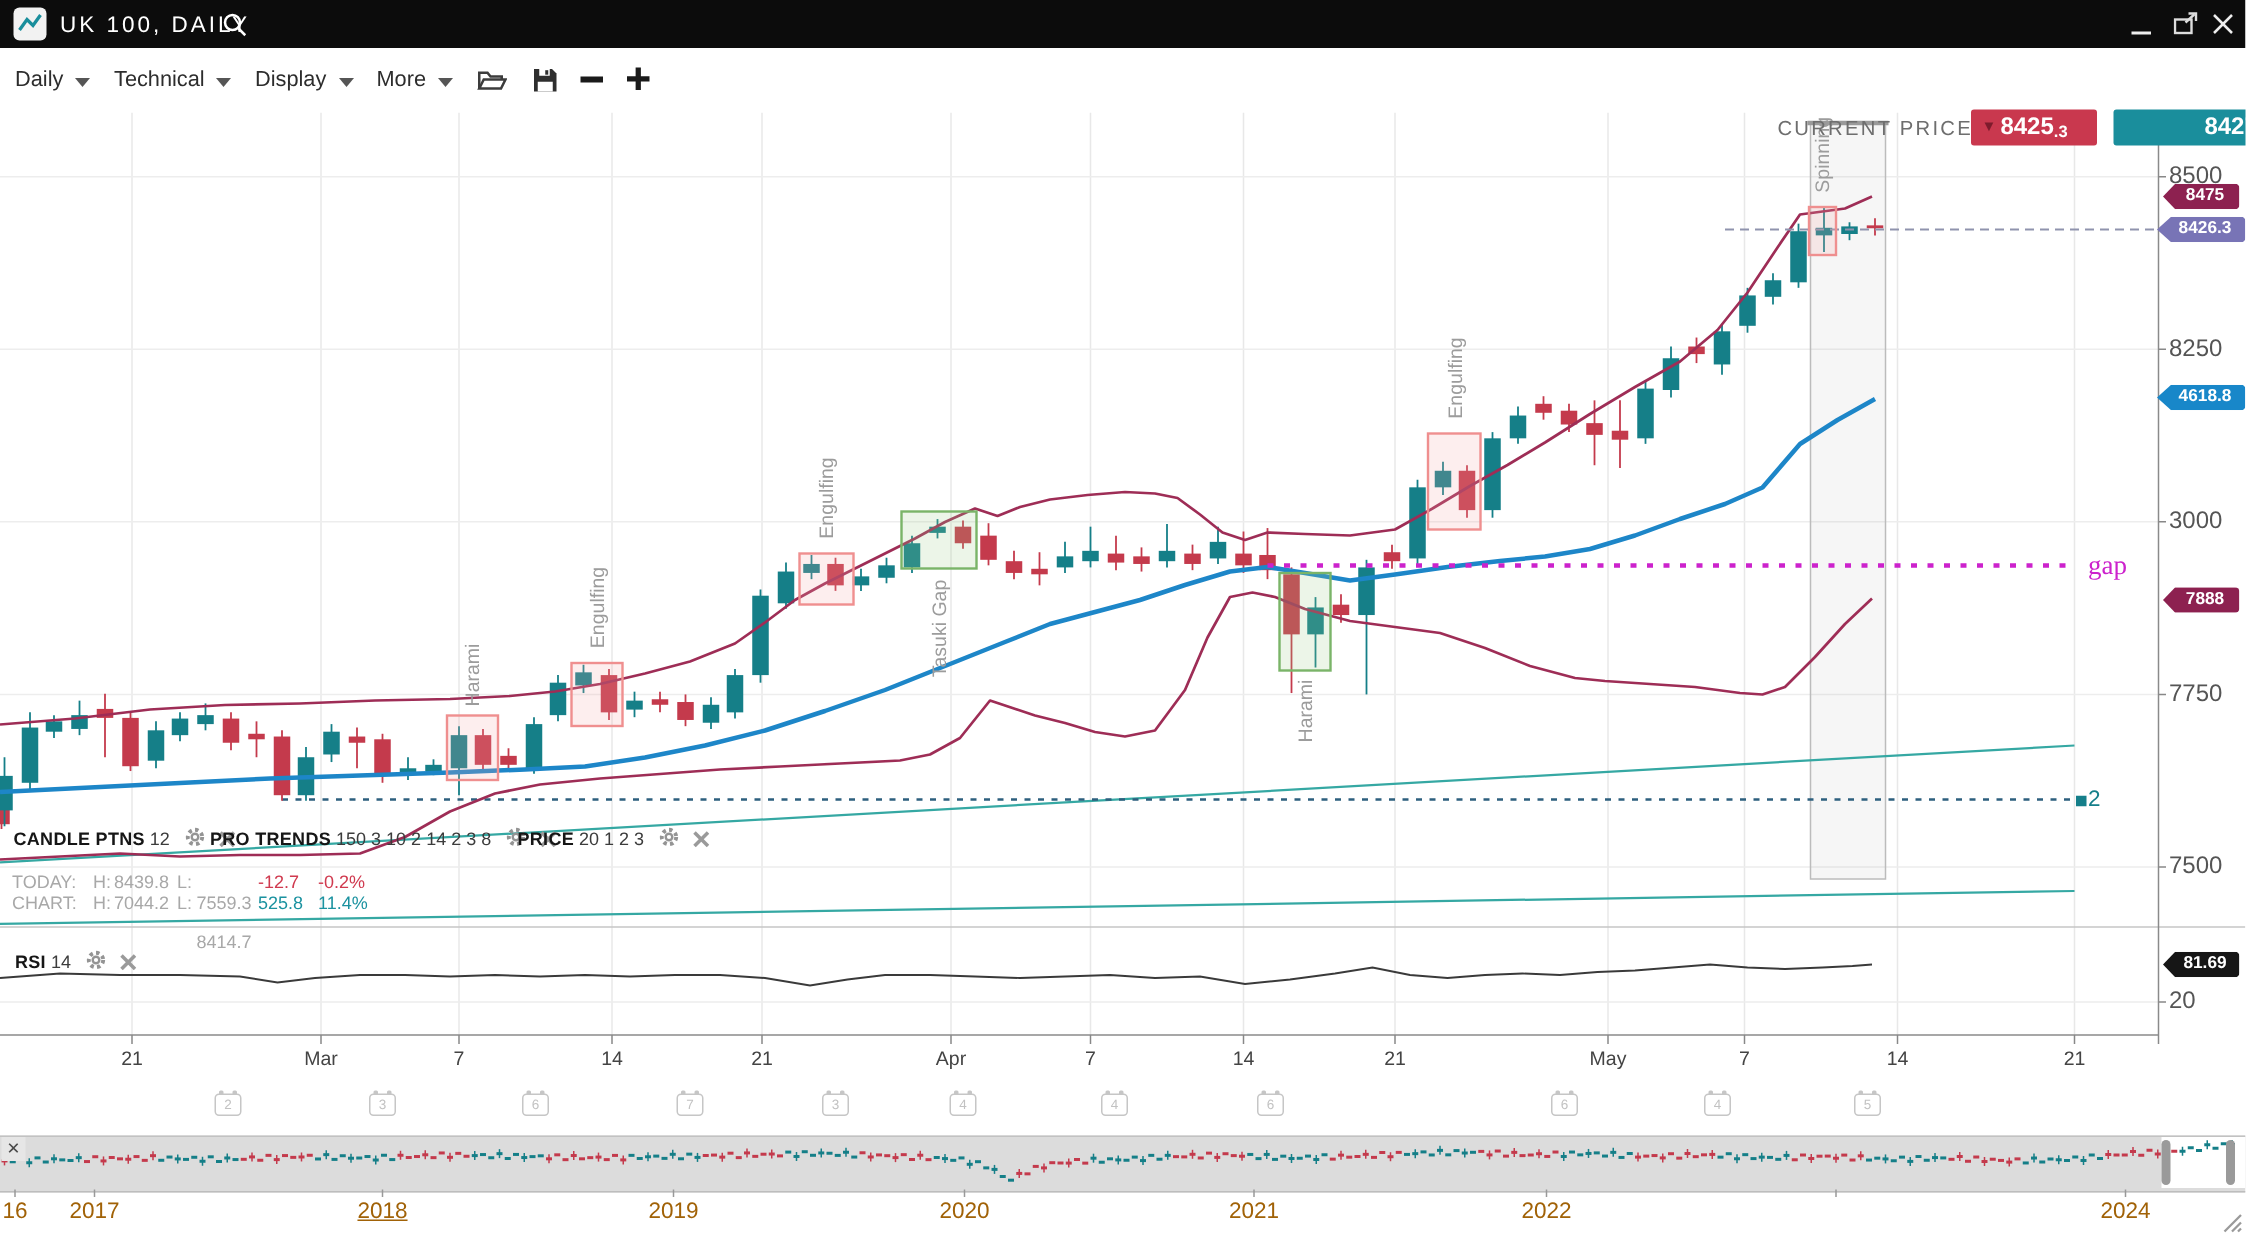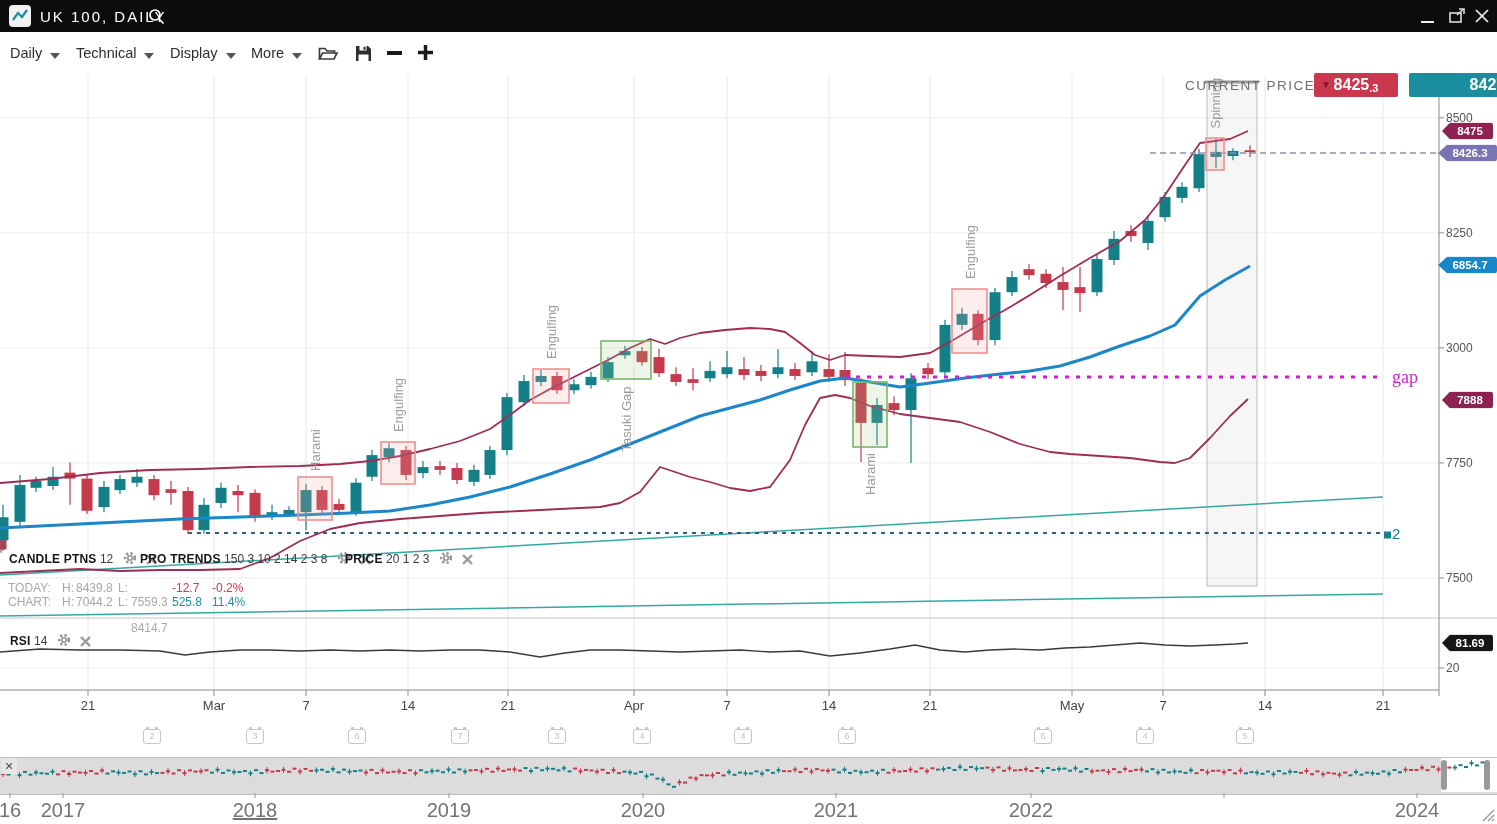--- a/index.html
+++ b/index.html
@@ -23,23 +23,23 @@
     text-align:center;line-height:24px;font-weight:bold;font-size:16px;}
   #sellbox{left:1314px;background:#c9384e;}
   #buybox{left:1409px;background:#1a8e9c;padding-left:41px;}
   .pfrac{font-size:11px;position:relative;top:2px;}
   .parrow{position:absolute;font-size:10px;top:0px;}
   
   #plot{position:absolute;left:0;top:0;z-index:5;}
   #labels{position:absolute;left:0;top:0;width:1497px;height:824px;z-index:10;pointer-events:none;}
   #chartclip{position:absolute;left:0;top:75px;width:1439px;height:543px;overflow:hidden;z-index:9;pointer-events:none;}
   .lbl{position:absolute;white-space:nowrap;}
-  .ytick{font-size:12px;color:#555;transform:translateY(-50%);}
+  .ytick{font-size:16px;color:#555;transform:translateY(-50%);}
   .xtick{font-size:13px;color:#444;transform:translateX(-50%);}
-  .year{font-size:20px;color:#737373;transform:translateX(-50%);}
+  .year{font-size:15px;color:#a16207;transform:translateX(-50%);}
   .badge{position:absolute;height:17px;line-height:17px;color:#fff;font-size:11.5px;font-weight:bold;
     text-align:center;transform:translateY(-50%);
     clip-path:polygon(0 50%,16% 0,100% 0,100% 100%,16% 100%);padding-left:5px;border-radius:3px;}
   .patlbl{position:absolute;color:#9c9c9c;font-size:13px;transform:translate(-50%,-50%) rotate(-90deg);white-space:nowrap;}
   #gaplbl{position:absolute;color:#cc22cc;font-size:18px;font-family:"Liberation Serif","DejaVu Serif",serif;transform:translateY(-50%);}
   #lvl2{position:absolute;color:#157f8a;font-size:15px;transform:translateY(-50%);}
   #lvl2 i{display:inline-block;width:7px;height:7px;background:#157f8a;margin-right:1px;}
   .cal{position:absolute;width:16px;height:13px;border:1.5px solid #c6c6c6;border-radius:3px;
     transform:translateX(-50%);text-align:center;font-size:9px;color:#c2c2c2;line-height:12px;background:#fff;}
   .cal b{position:absolute;top:-3px;width:3px;height:3px;background:#c6c6c6;border-radius:1px;}
@@ -745,21 +745,21 @@
       <div class="lbl xtick" style="left: 634px; top: 698px;">Apr</div>
       <div class="lbl xtick" style="left: 727px; top: 698px;">7</div>
       <div class="lbl xtick" style="left: 829px; top: 698px;">14</div>
       <div class="lbl xtick" style="left: 930px; top: 698px;">21</div>
       <div class="lbl xtick" style="left: 1072px; top: 698px;">May</div>
       <div class="lbl xtick" style="left: 1163px; top: 698px;">7</div>
       <div class="lbl xtick" style="left: 1265px; top: 698px;">14</div>
       <div class="lbl xtick" style="left: 1383px; top: 698px;">21</div>
       <div class="badge" style="background: rgb(141, 33, 80); top: 131px; left: 1442px; width: 46px;">8475</div>
       <div class="badge" style="background: rgb(120, 116, 182); top: 153px; left: 1438px; width: 54px;">8426.3</div>
-      <div class="badge" style="background: rgb(24, 135, 201); top: 265px; left: 1438px; width: 54px;">6854.7</div>
+      <div class="badge" style="background: rgb(24, 135, 201); top: 265px; left: 1438px; width: 54px;">4618.8</div>
       <div class="badge" style="background: rgb(141, 33, 80); top: 400px; left: 1442px; width: 46px;">7888</div>
       <div class="badge" style="background: rgb(22, 22, 22); top: 643px; left: 1442px; width: 46px;">81.69</div>
       <div class="cal" style="left: 152px; top: 729px;">2<b style="left: 2px;"></b><b style="right: 2px;"></b></div>
       <div class="cal" style="left: 255px; top: 729px;">3<b style="left: 2px;"></b><b style="right: 2px;"></b></div>
       <div class="cal" style="left: 357px; top: 729px;">6<b style="left: 2px;"></b><b style="right: 2px;"></b></div>
       <div class="cal" style="left: 460px; top: 729px;">7<b style="left: 2px;"></b><b style="right: 2px;"></b></div>
       <div class="cal" style="left: 557px; top: 729px;">3<b style="left: 2px;"></b><b style="right: 2px;"></b></div>
       <div class="cal" style="left: 642px; top: 729px;">4<b style="left: 2px;"></b><b style="right: 2px;"></b></div>
       <div class="cal" style="left: 743px; top: 729px;">4<b style="left: 2px;"></b><b style="right: 2px;"></b></div>
       <div class="cal" style="left: 847px; top: 729px;">6<b style="left: 2px;"></b><b style="right: 2px;"></b></div>

